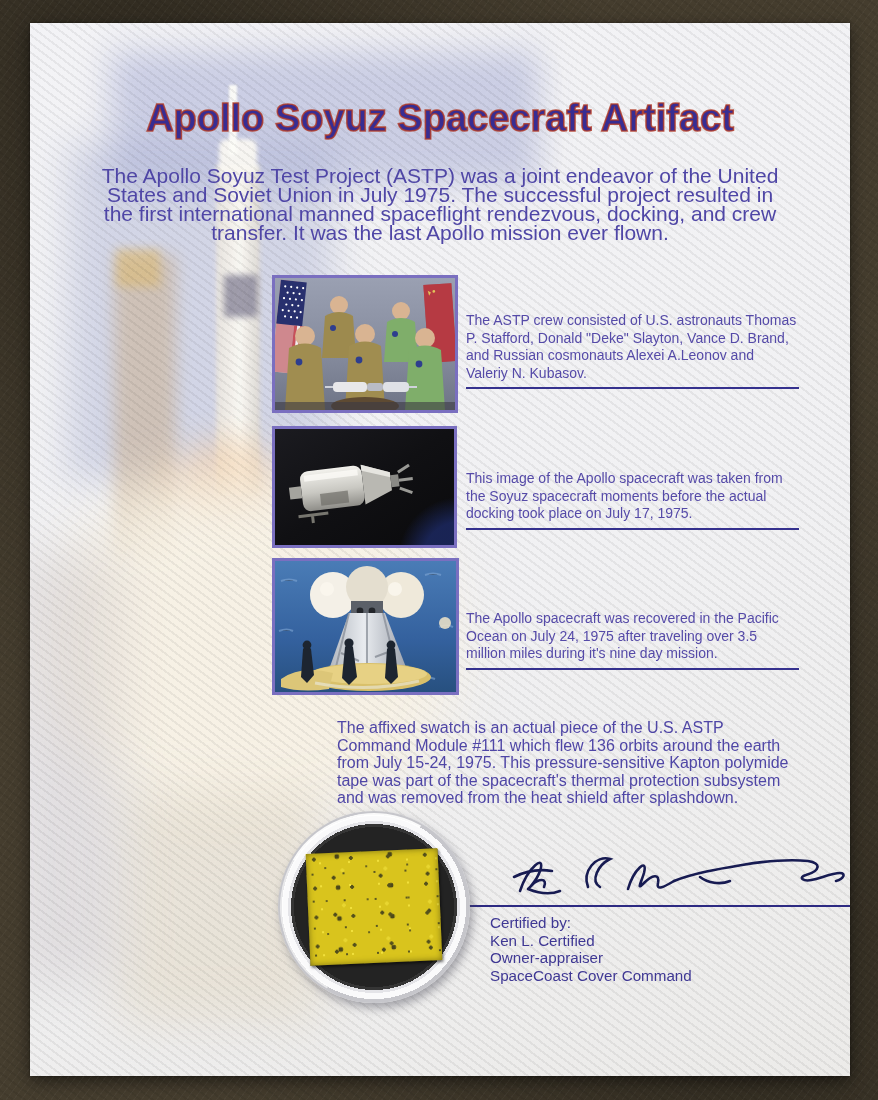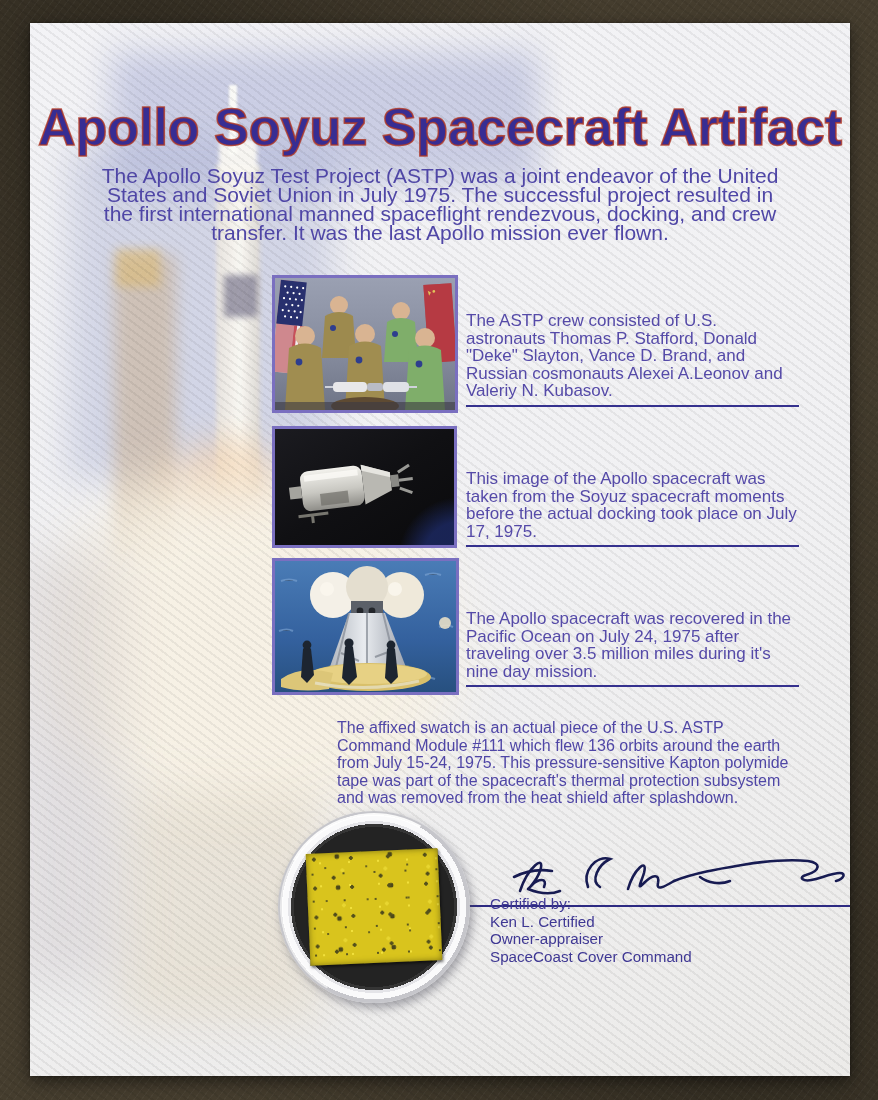--- a/index.html
+++ b/index.html
@@ -43,39 +43,39 @@
   .tower     { left:84px;  top:232px; width:62px;  height:305px; background:#c9a97e; opacity:.45; filter:blur(8px); }
   .cranetip  { left:86px;  top:226px; width:44px;  height:38px;  background:#ddba70; opacity:.55; filter:blur(5px); }
   .flame     { left:138px; top:418px; width:115px; height:95px;  background:#f3c493; opacity:.55; filter:blur(16px); border-radius:50%; }
   .plume     { left:14px;  top:455px; width:410px; height:340px; background:#f7f1e4; opacity:.95; filter:blur(30px); border-radius:45%; }
   .padghost  { left:88px;  top:770px; width:205px; height:230px; background:#e2d7c1; opacity:.5;  filter:blur(24px); }
   .edgehaze  { left:-20px; top:530px; width:110px; height:430px; background:#cfc9cc; opacity:.45; filter:blur(26px); }
 
   
   .title {
     position:absolute; z-index:2; left:0; top:74px; width:100%;
-    text-align:center; font-size:52px; font-weight:bold; letter-spacing:0px;
+    text-align:center; font-size:38px; font-weight:bold; letter-spacing:0px;
     color:#372d93;
     -webkit-text-stroke:1.6px rgba(178,57,38,.80);
     text-shadow:0 0 1px rgba(178,57,38,.55);
   }
   .intro {
     position:absolute; z-index:2; left:65px; top:143px; width:690px;
     text-align:center; font-size:21px; line-height:19px; color:#4f46a6;
   }
 
   .photo { position:absolute; z-index:2; border:3px solid #7a6fc0; background:#111; overflow:hidden; }
   .photo svg { display:block; }
   .photo1 { left:242px; top:252px; width:186px; height:138px; }
   .photo2 { left:242px; top:403px; width:185px; height:122px; }
   .photo3 { left:242px; top:535px; width:187px; height:137px; }
 
   .caption {
     position:absolute; z-index:2; left:436px; width:333px;
-    font-size:17px; line-height:17.6px; color:#554aa8;
+    font-size:14px; line-height:17.6px; color:#554aa8;
     border-bottom:2px solid #35318e; padding-bottom:5px;
   }
   .cap1 { top:289px; }
   .cap2 { top:447px; }
   .cap3 { top:587px; }
 
   .artifact-par {
     position:absolute; z-index:2; left:307px; top:696px; width:464px;
     font-size:16px; line-height:17.6px; color:#4f46a6;
   }
@@ -108,21 +108,21 @@
       radial-gradient(circle 2px at 14px 10px,#f2e13c 60%, transparent 65%),
       radial-gradient(circle 3px at 36px 18px,#e8d630 60%, transparent 65%);
     background-size:37px 29px, 41px 33px, 53px 31px, 31px 27px, 47px 37px, 29px 23px, 43px 35px;
     box-shadow:inset 0 0 6px rgba(60,56,10,.6), 1px 2px 3px rgba(0,0,0,.55);
   }
 
   
   .sig-art  { position:absolute; z-index:2; left:438px; top:810px; width:386px; height:78px; }
   .sig-line { position:absolute; z-index:2; left:433px; top:882px; width:396px; height:2px; background:#2d2a82; }
   .cert {
-    position:absolute; z-index:2; left:460px; top:872px;
+    position:absolute; z-index:2; left:460px; top:891px;
     font-size:15.2px; line-height:17.6px; color:#3f3894;
   }
 </style>
 </head>
 <body>
 
 <div class="scene">
   <div class="sheet">
 
     <div class="bg-art">

